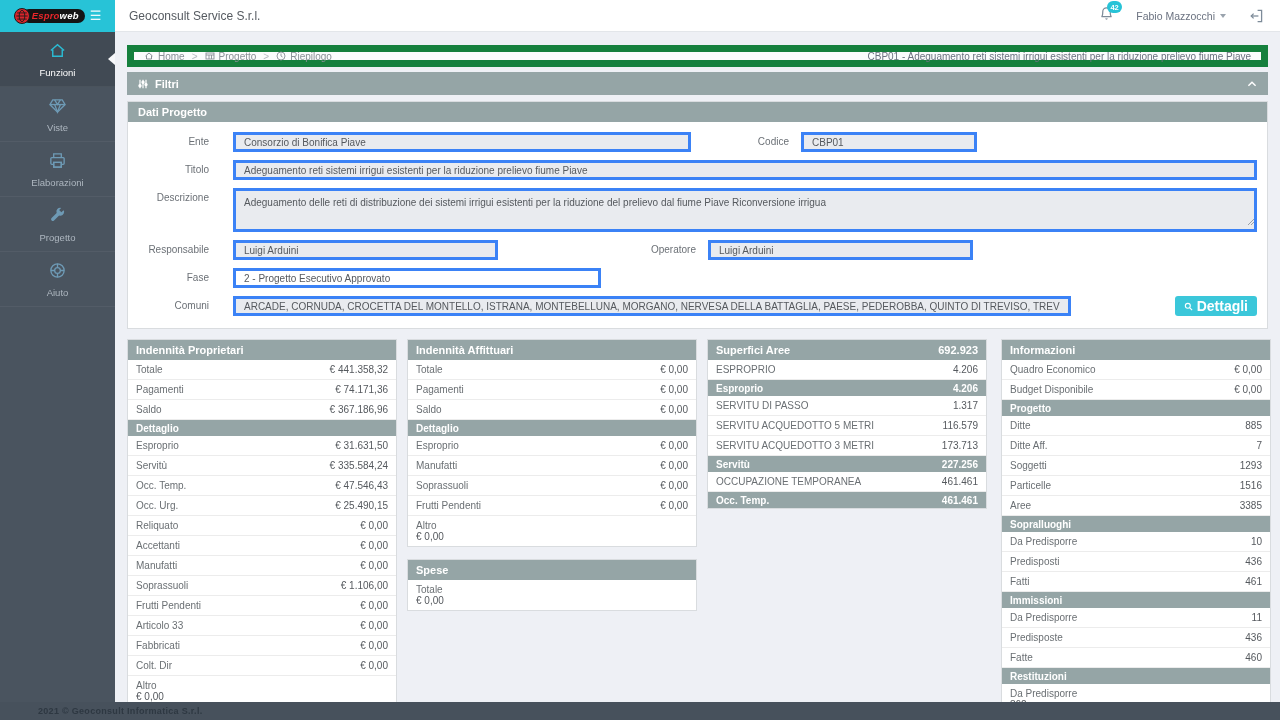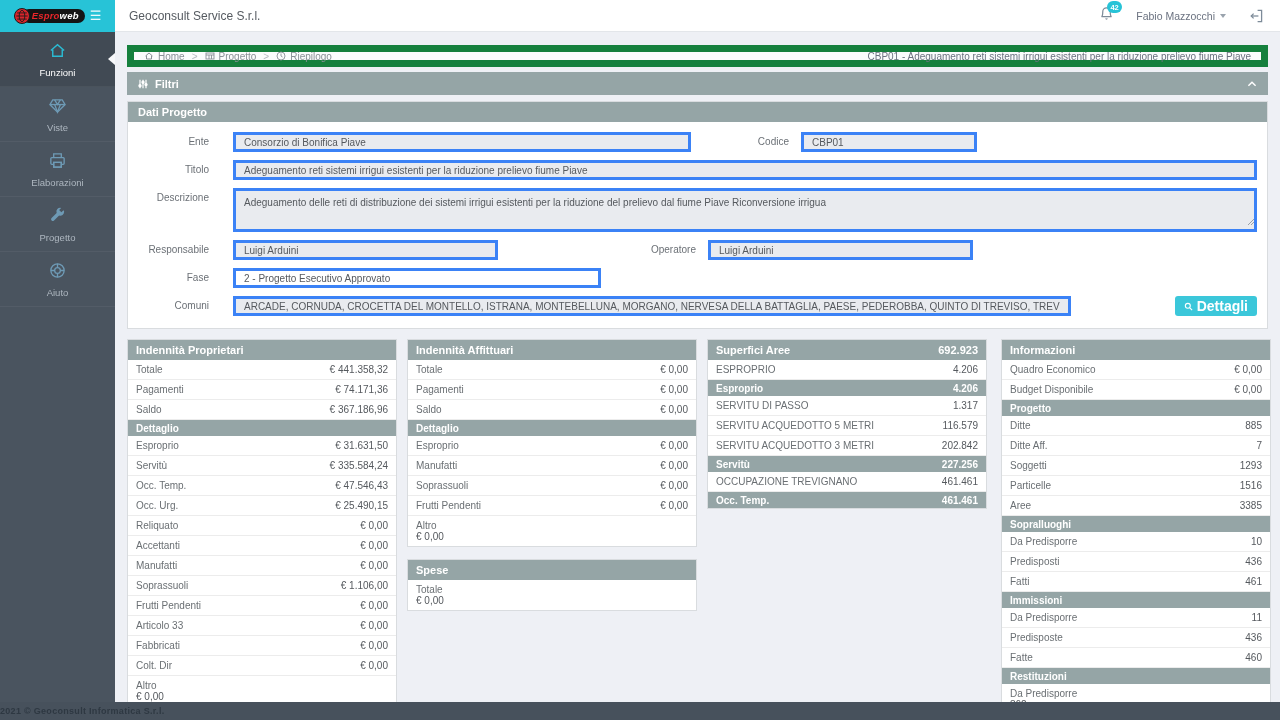--- a/index.html
+++ b/index.html
@@ -28,21 +28,21 @@
   
   .sidebar { position:absolute; top:32px; left:0; width:115px; bottom:18px; background:#4a545f; z-index:4; }
   .side-item { position:relative; padding:9px 4px 8px; text-align:center; cursor:pointer; border-bottom:1px solid rgba(255,255,255,0.05); }
   .side-item .lbl { display:block; font-size:9.5px; color:#aeb7c0; margin-top:3px; }
   .side-item.active { background:#414a54; }
   .side-item.active .lbl { color:#ffffff; }
   .side-item.active .notch { position:absolute; right:0; top:50%; margin-top:-6px; width:0; height:0; border-top:6px solid transparent; border-bottom:6px solid transparent; border-right:7px solid #f7f8fa; }
   .side-icon { display:inline-flex; }
 
   
-  .footer { position:absolute; left:0; right:0; bottom:0; height:18px; background:#47515c; display:flex; align-items:center; z-index:6; }
+  .footer { position:absolute; left:0; right:0; bottom:0; height:18px; background:#47515c; display:flex; align-items:center; padding-left:38px; z-index:6; }
   .footer span { font-size:9px; font-weight:bold; color:#2e3842; letter-spacing:.3px; }
 
   
   .main { position:absolute; top:32px; left:115px; right:0; bottom:18px; background:#eef0f5; padding:13px 12px 0 12px; overflow:hidden; }
 
   .breadcrumb-bar { background:#fbfcfd; border:7px solid #15803d; height:22px; display:flex; align-items:center; padding:0 10px; font-size:10px; color:#8a9097; }
   .bc-item { display:flex; align-items:center; gap:4px; cursor:pointer; }
   .bc-sep { margin:0 7px; color:#b5bac1; }
   .bc-right { margin-left:auto; color:#6b7280; font-size:10px; }
 
@@ -417,28 +417,28 @@
             <div class="panel-row">
               <span class="rl">SERVITU DI PASSO</span>
               <span class="rv">1.317</span>
             </div>
             <div class="panel-row">
               <span class="rl">SERVITU ACQUEDOTTO 5 METRI</span>
               <span class="rv">116.579</span>
             </div>
             <div class="panel-row">
               <span class="rl">SERVITU ACQUEDOTTO 3 METRI</span>
-              <span class="rv">202.842</span>
+              <span class="rv">173.713</span>
             </div>
             <div class="panel-sub">
               <span class="rl">Servitù</span>
               <span class="rv">227.256</span>
             </div>
             <div class="panel-row">
-              <span class="rl">OCCUPAZIONE TREVIGNANO</span>
+              <span class="rl">OCCUPAZIONE TEMPORANEA</span>
               <span class="rv">461.461</span>
             </div>
             <div class="panel-sub">
               <span class="rl">Occ. Temp.</span>
               <span class="rv">461.461</span>
             </div>
           </div>
       </div>
       <div class="pcol4">
         <div class="panel">

